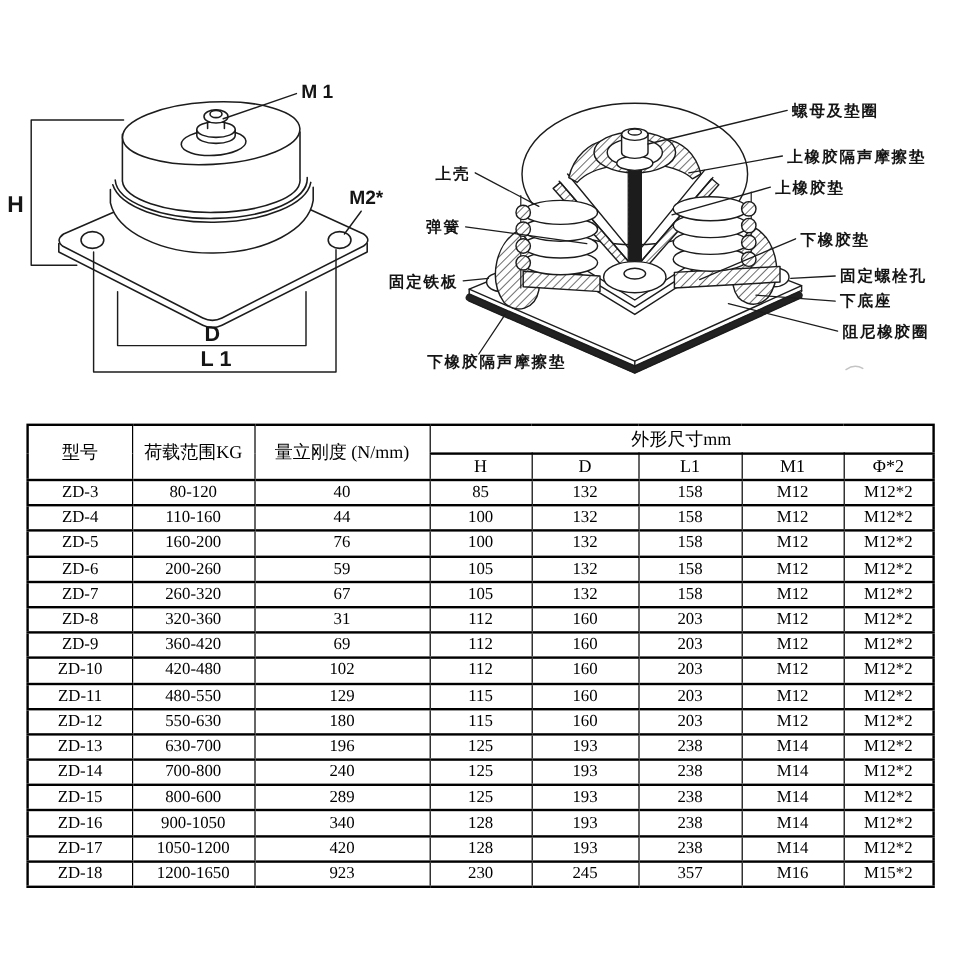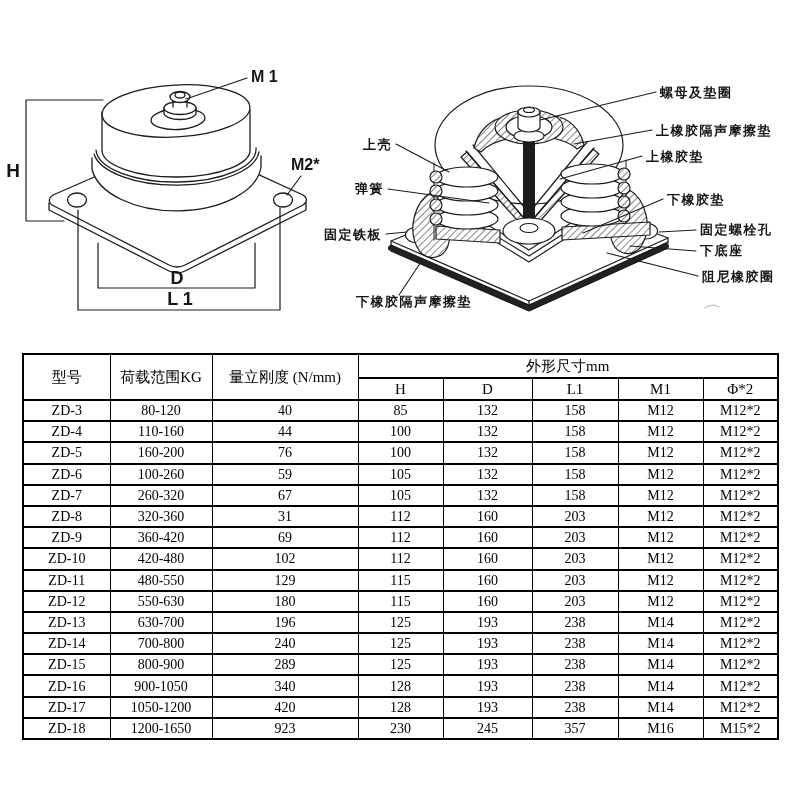--- a/index.html
+++ b/index.html
@@ -210,21 +210,21 @@
           <td>160-200</td>
           <td>76</td>
           <td>100</td>
           <td>132</td>
           <td>158</td>
           <td>M12</td>
           <td>M12*2</td>
         </tr>
         <tr>
           <td>ZD-6</td>
-          <td>100-260</td>
+          <td>200-260</td>
           <td>59</td>
           <td>105</td>
           <td>132</td>
           <td>158</td>
           <td>M12</td>
           <td>M12*2</td>
         </tr>
         <tr>
           <td>ZD-7</td>
           <td>260-320</td>
@@ -300,21 +300,21 @@
           <td>700-800</td>
           <td>240</td>
           <td>125</td>
           <td>193</td>
           <td>238</td>
           <td>M14</td>
           <td>M12*2</td>
         </tr>
         <tr>
           <td>ZD-15</td>
-          <td>800-900</td>
+          <td>800-600</td>
           <td>289</td>
           <td>125</td>
           <td>193</td>
           <td>238</td>
           <td>M14</td>
           <td>M12*2</td>
         </tr>
         <tr>
           <td>ZD-16</td>
           <td>900-1050</td>

